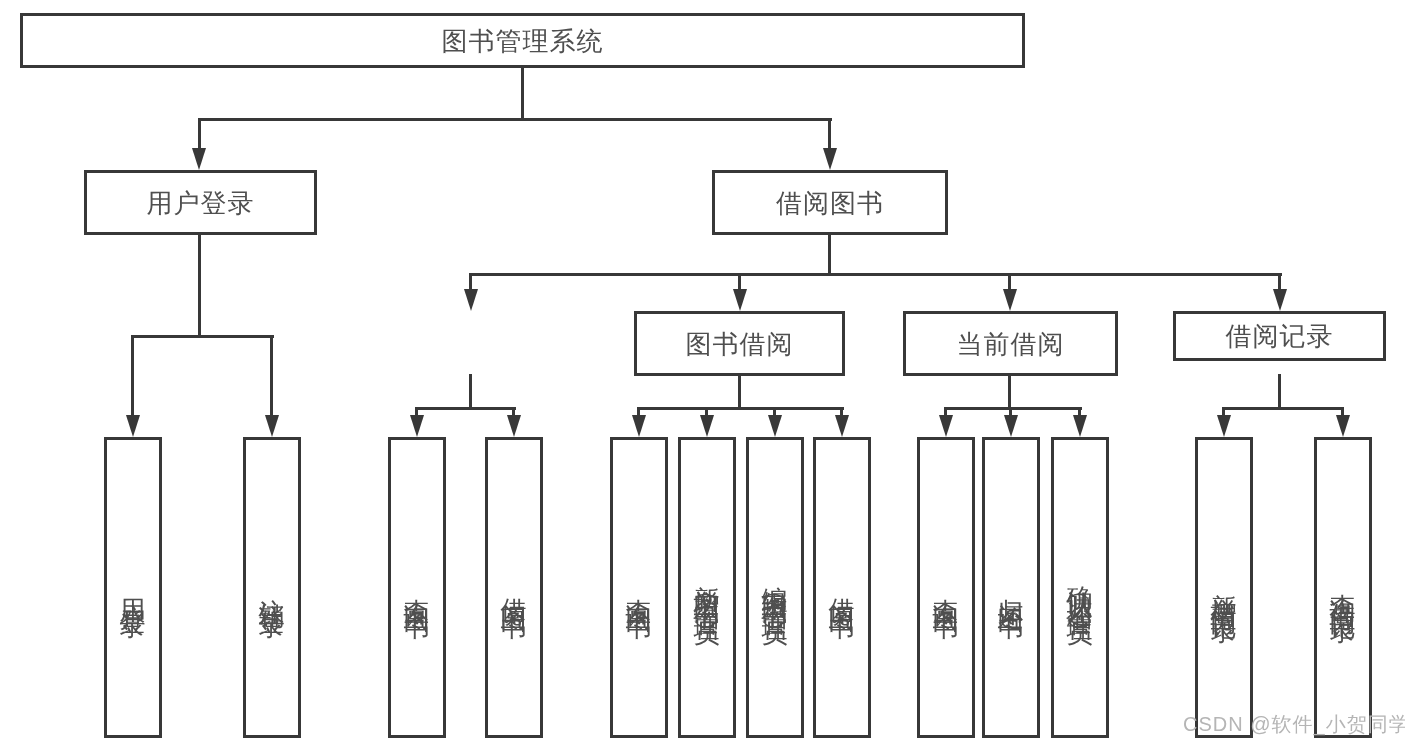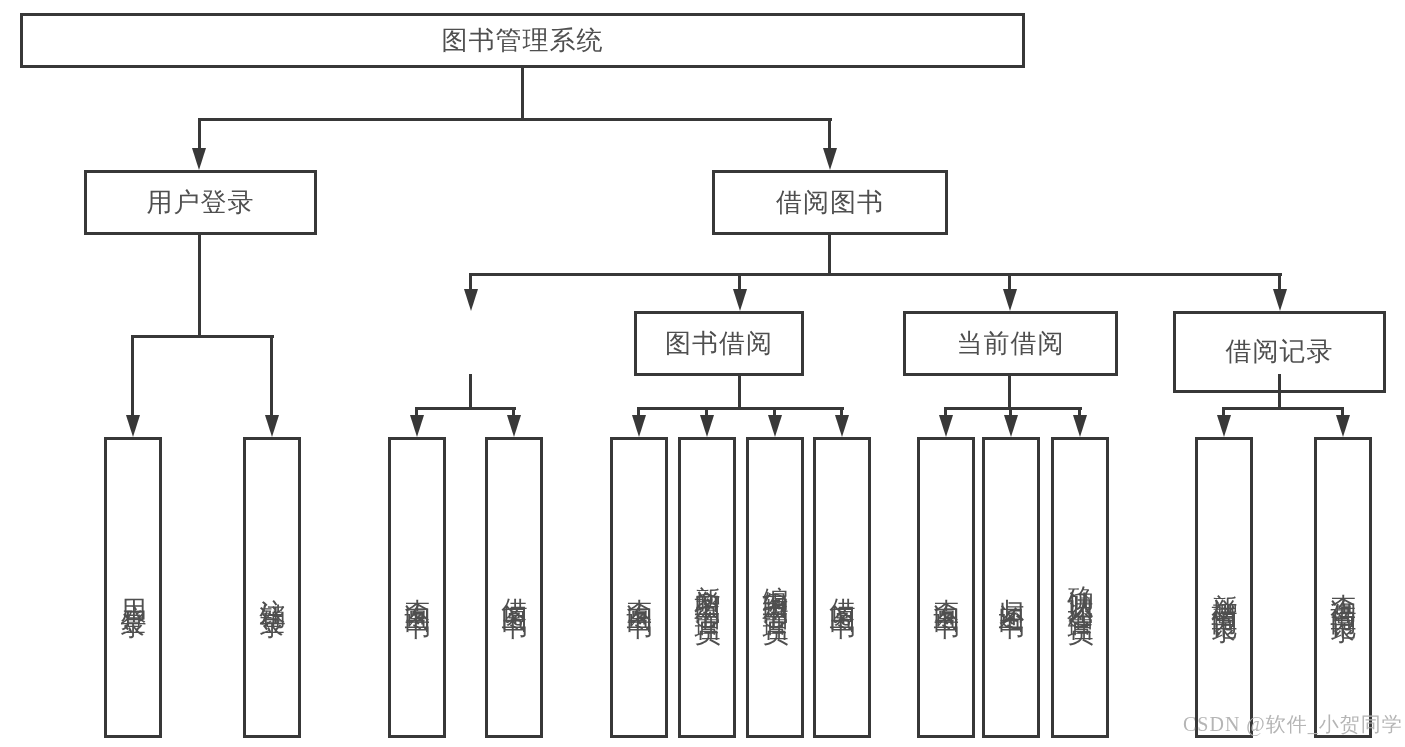--- a/index.html
+++ b/index.html
@@ -2,21 +2,21 @@
 <html><head>
 <meta charset="utf-8">
 <style>
   html, body { margin: 0; padding: 0; background: #ffffff; }
   #canvas {
     position: relative;
     width: 1405px;
     height: 747px;
     background: #ffffff;
     overflow: hidden;
-    font-family: Liberation Serif, serif;
+    font-family: Liberation Sans, sans-serif;
     border-radius: 16px;
   }
   .box {
     position: absolute;
     background: #ffffff;
     border: 3px solid #383838;
     box-sizing: border-box;
     display: flex;
     align-items: center;
     justify-content: center;
@@ -90,27 +90,27 @@
   <div class="hline" style="left:469px; top:273px; width:813px;"></div>
   <div class="vline" style="left:469px; top:273px; height:18px;"></div>
   <div class="vline" style="left:738px; top:273px; height:18px;"></div>
   <div class="vline" style="left:1008px; top:273px; height:18px;"></div>
   <div class="vline" style="left:1278px; top:273px; height:18px;"></div>
   <div class="arrow" style="left:464px; top:289px;"></div>
   <div class="arrow" style="left:733px; top:289px;"></div>
   <div class="arrow" style="left:1003px; top:289px;"></div>
   <div class="arrow" style="left:1273px; top:289px;"></div>
 
-  <div class="box" style="left:634px; top:311px; width:170px; height:65px;">
+  <div class="box" style="left:634px; top:311px; width:211px; height:65px;">
     <span class="hlabel">图书借阅</span>
   </div>
   <div class="box" style="left:903px; top:311px; width:215px; height:65px;">
     <span class="hlabel">当前借阅</span>
   </div>
-  <div class="box" style="left:1173px; top:311px; width:213px; height:82px;align-items:center;">
+  <div class="box" style="left:1173px; top:311px; width:213px; height:50px;align-items:center;">
     <span class="hlabel">借阅记录</span>
   </div>
 
   <div class="vline" style="left:469px; top:374px; height:36px;"></div>
   <div class="hline" style="left:416px; top:407px; width:100px;"></div>
   <div class="vline" style="left:415px; top:407px; height:12px;"></div>
   <div class="vline" style="left:512px; top:407px; height:12px;"></div>
   <div class="arrow" style="left:410px; top:415px;"></div>
   <div class="arrow" style="left:507px; top:415px;"></div>
 

